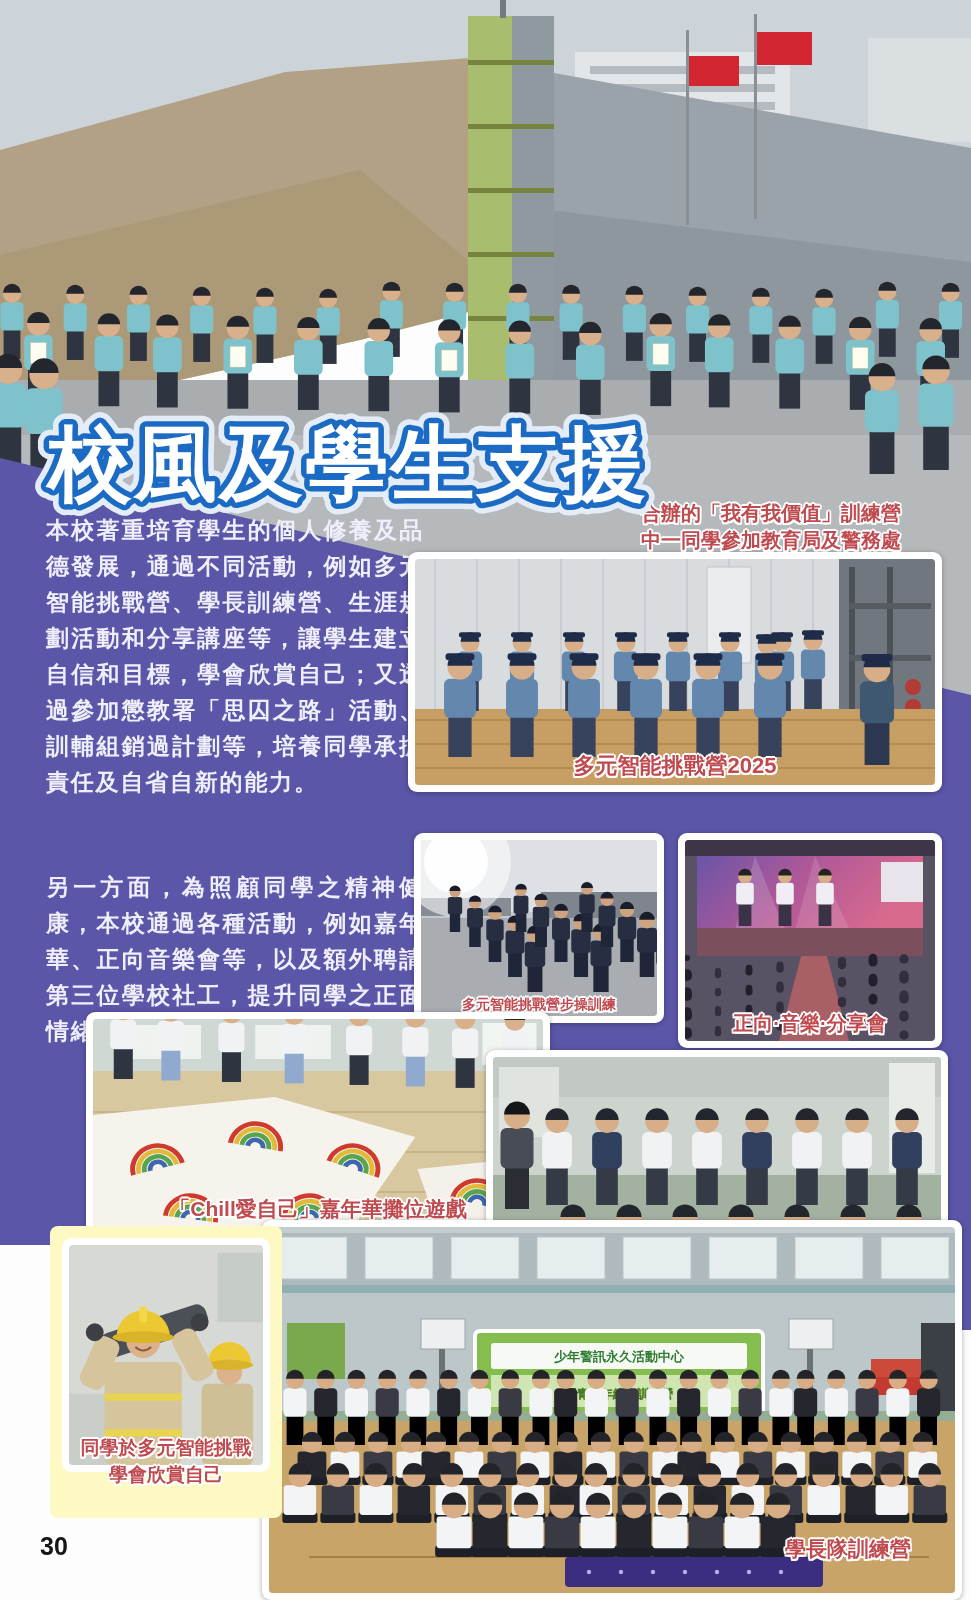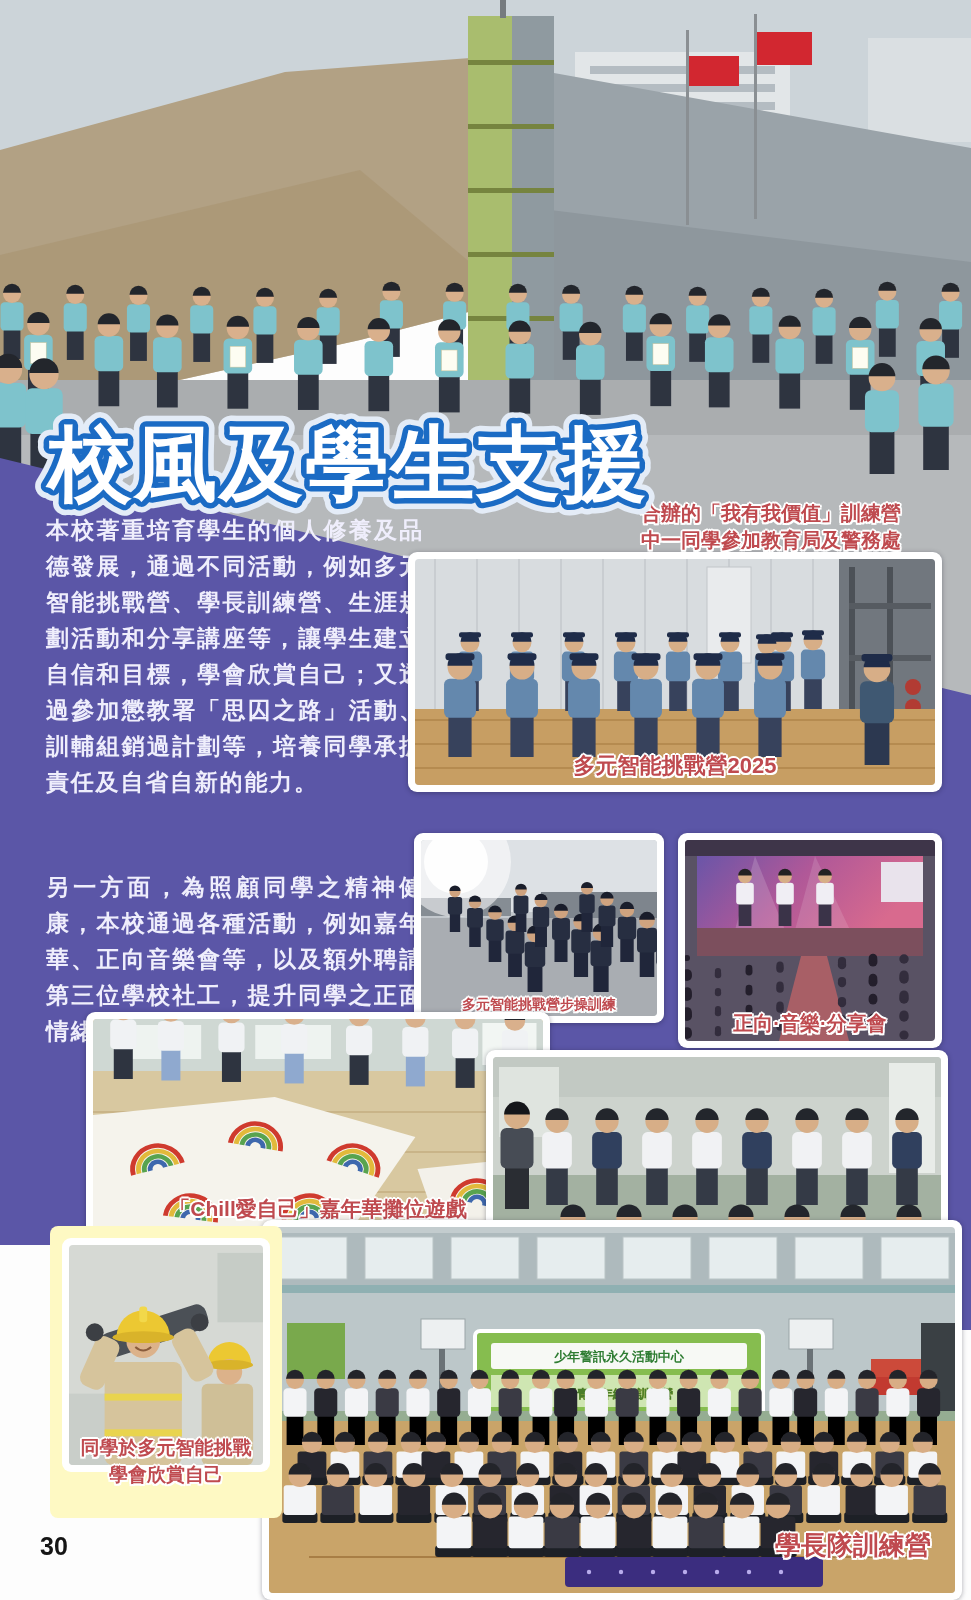--- a/index.html
+++ b/index.html
@@ -1028,21 +1028,21 @@
         <g id="sparkle">
             <circle cx="320" cy="345" r="2.2" fill="#cfc3ff" opacity="0.85"></circle>
             <circle cx="352" cy="345" r="2.2" fill="#cfc3ff" opacity="0.85"></circle>
             <circle cx="384" cy="345" r="2.2" fill="#cfc3ff" opacity="0.85"></circle>
             <circle cx="416" cy="345" r="2.2" fill="#cfc3ff" opacity="0.85"></circle>
             <circle cx="448" cy="345" r="2.2" fill="#cfc3ff" opacity="0.85"></circle>
             <circle cx="480" cy="345" r="2.2" fill="#cfc3ff" opacity="0.85"></circle>
             <circle cx="512" cy="345" r="2.2" fill="#cfc3ff" opacity="0.85"></circle>
           </g>
       </svg>
-      <div class="pcap cap" style="left:auto;right:24px;bottom:30px;width:auto;font-size:26px;margin-top:48px;">學長隊訓練營</div>
+      <div class="pcap cap" style="left:auto;right:44px;bottom:30px;width:auto;font-size:21px;margin-top:48px;">學長隊訓練營</div>
     </div>
   </div>
 
   <div class="abs fireframe">
     <div class="photo" style="left:12px;top:12px;width:208px;height:234px;box-shadow:none;">
       <div class="art">
         <svg class="fill" viewBox="0 0 196 222" preserveAspectRatio="none">
           <rect width="196" height="222" fill="#d6d9d4"></rect>
           <rect x="150" y="8" width="46" height="70" fill="#c6ccc6"></rect>
           <rect x="0" y="150" width="40" height="72" fill="#c9cec9"></rect>

